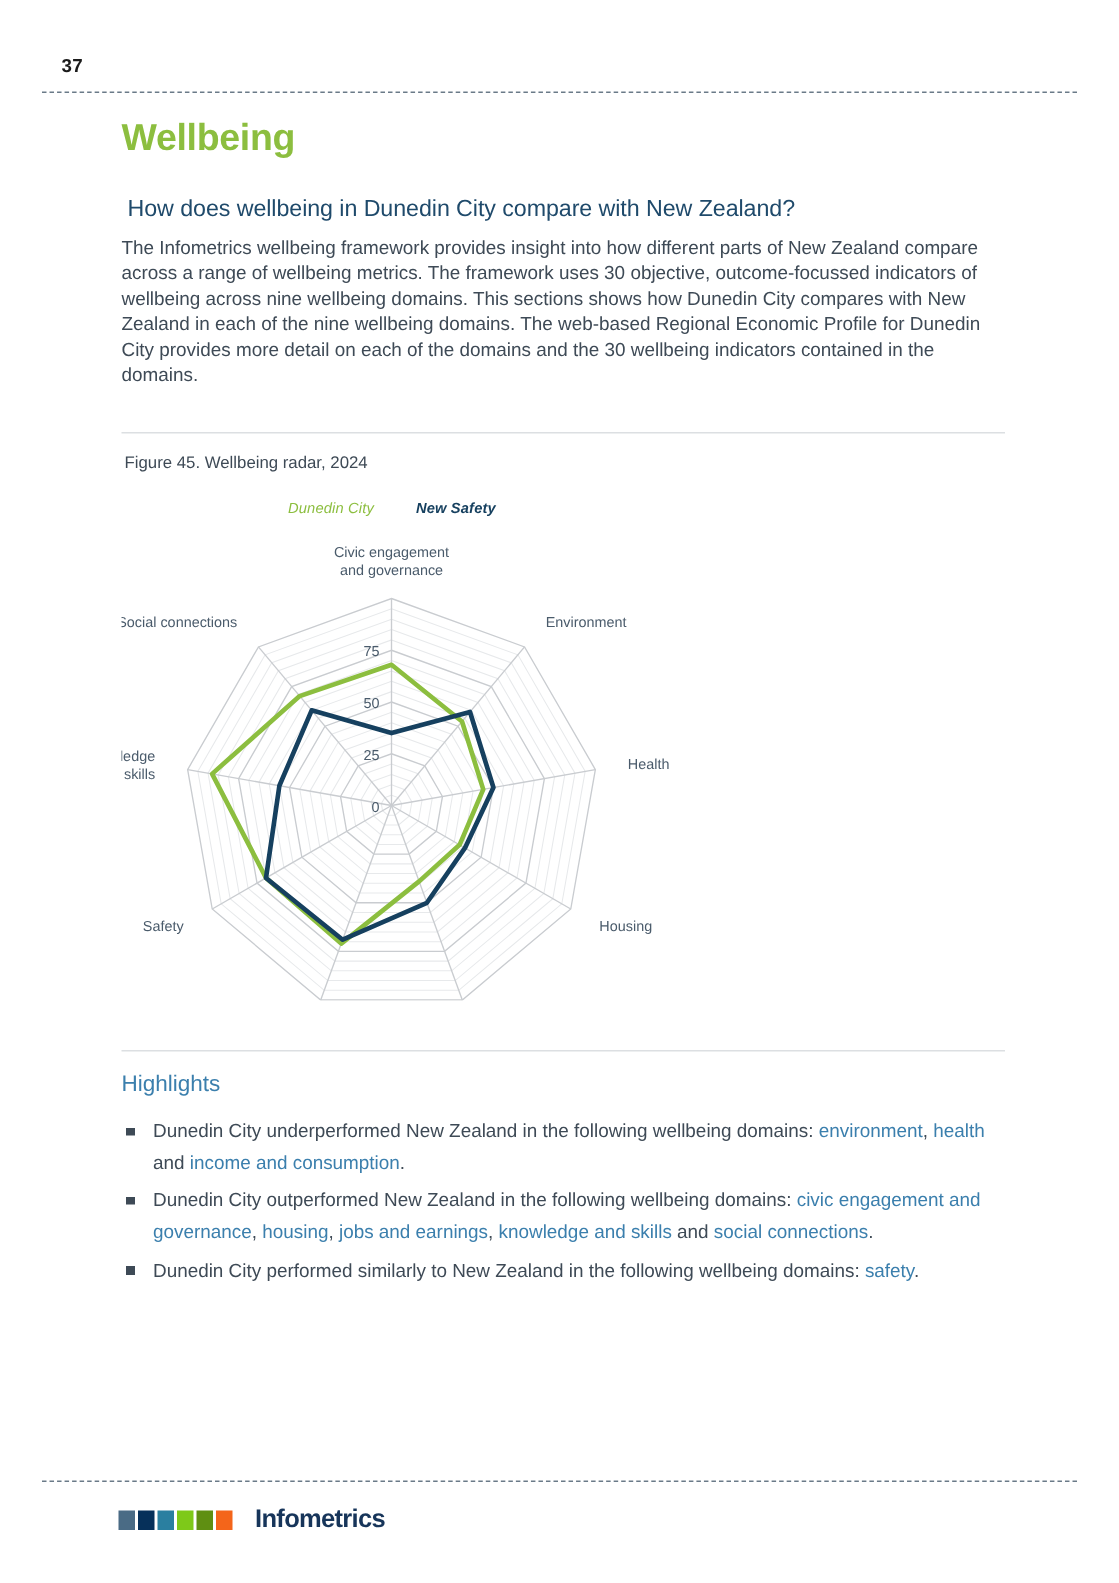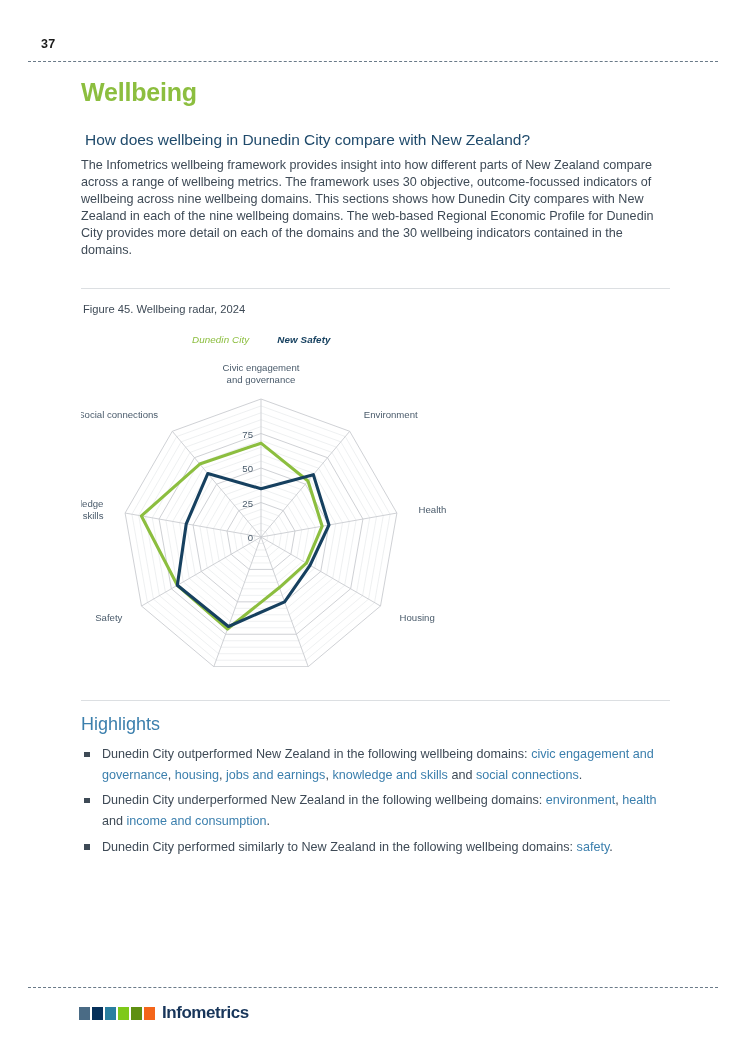--- a/index.html
+++ b/index.html
@@ -68,40 +68,40 @@
   }
   .legend-item{ font-size:9.8px; letter-spacing:.1px;font-style:italic; }
   .legend-dunedin{ color:#8CBE3F; }
   .legend-nz{ color:#16405f; font-weight:600; }
 
   .radar-svg{ position:absolute; left:0; top:22px; }
 
   
   h3.highlights-title{
     position:absolute; left:81px; top:714px; margin:0;
-    font-size:18px; font-weight:normal; color:#3b7fad;
+    font-size:15px; font-weight:normal; color:#3b7fad;
   }
   ul.highlights{
     position:absolute; left:81px; top:744px; margin:0; padding:0;
     width:590px; list-style:none;
   }
   ul.highlights li{
     position:relative; padding-left:21px; margin-bottom:5px;
     font-size:12.6px; line-height:20.7px; color:#3e4a56;
   }
   ul.highlights li::before{
     content:""; position:absolute; left:3px; top:7.5px;
     width:5.5px; height:5.5px; background:#3e4a56;
   }
   .lnk{ color:#3b7fad; }
 
   
   .logo{
     position:absolute; left:79px; top:1003px;
-    display:flex; align-items:center; gap:0;
+    display:flex; align-items:center; gap:8px;
   }
   .logo-squares{ display:flex; gap:2px; }
   .logo-squares span{ width:11px; height:13px; display:block; }
   .logo-word{
     margin-left:7px;
     font-size:17px; font-weight:bold; color:#17355a;
     letter-spacing:-.45px;
   }
 </style>
 </head>
@@ -170,22 +170,22 @@
       <text x="41.43593539448983" y="273.50000000000006" text-anchor="end" font-size="9.6" font-family="&quot;Liberation Sans&quot;, sans-serif" fill="#4a5b6b"><tspan x="41.43593539448983" dy="0">Safety</tspan></text>
       <text x="22.4307595180467" y="160.2162915732912" text-anchor="end" font-size="9.6" font-family="&quot;Liberation Sans&quot;, sans-serif" fill="#4a5b6b"><tspan x="22.4307595180467" dy="0">Knowledge</tspan><tspan x="22.4307595180467" dy="12">and skills</tspan></text>
       <text x="77.15398245015368" y="70.93288910096354" text-anchor="end" font-size="9.6" font-family="&quot;Liberation Sans&quot;, sans-serif" fill="#4a5b6b"><tspan x="77.15398245015368" dy="0">Social connections</tspan></text>
     </svg>
 </div>
 
 <hr class="rule rule-bottom">
 
 <h3 class="highlights-title">Highlights</h3>
 <ul class="highlights" id="highlights-list">
+    <li><span>Dunedin City underperformed New Zealand in the following wellbeing domains: </span><span class="lnk">environment</span><span>, </span><span class="lnk">health</span><span> and </span><span class="lnk">income and consumption</span><span>.</span></li>
     <li><span>Dunedin City outperformed New Zealand in the following wellbeing domains: </span><span class="lnk">civic engagement and governance</span><span>, </span><span class="lnk">housing</span><span>, </span><span class="lnk">jobs and earnings</span><span>, </span><span class="lnk">knowledge and skills</span><span> and </span><span class="lnk">social connections</span><span>.</span></li>
-    <li><span>Dunedin City underperformed New Zealand in the following wellbeing domains: </span><span class="lnk">environment</span><span>, </span><span class="lnk">health</span><span> and </span><span class="lnk">income and consumption</span><span>.</span></li>
     <li><span>Dunedin City performed similarly to New Zealand in the following wellbeing domains: </span><span class="lnk">safety</span><span>.</span></li>
   </ul>
 
 <div class="dashed-rule footer-rule"></div>
 <div class="logo">
   <div class="logo-squares" id="logo-squares">
       <span style="background: rgb(74, 107, 133);"></span>
       <span style="background: rgb(6, 48, 90);"></span>
       <span style="background: rgb(42, 127, 160);"></span>
       <span style="background: rgb(126, 201, 25);"></span>

